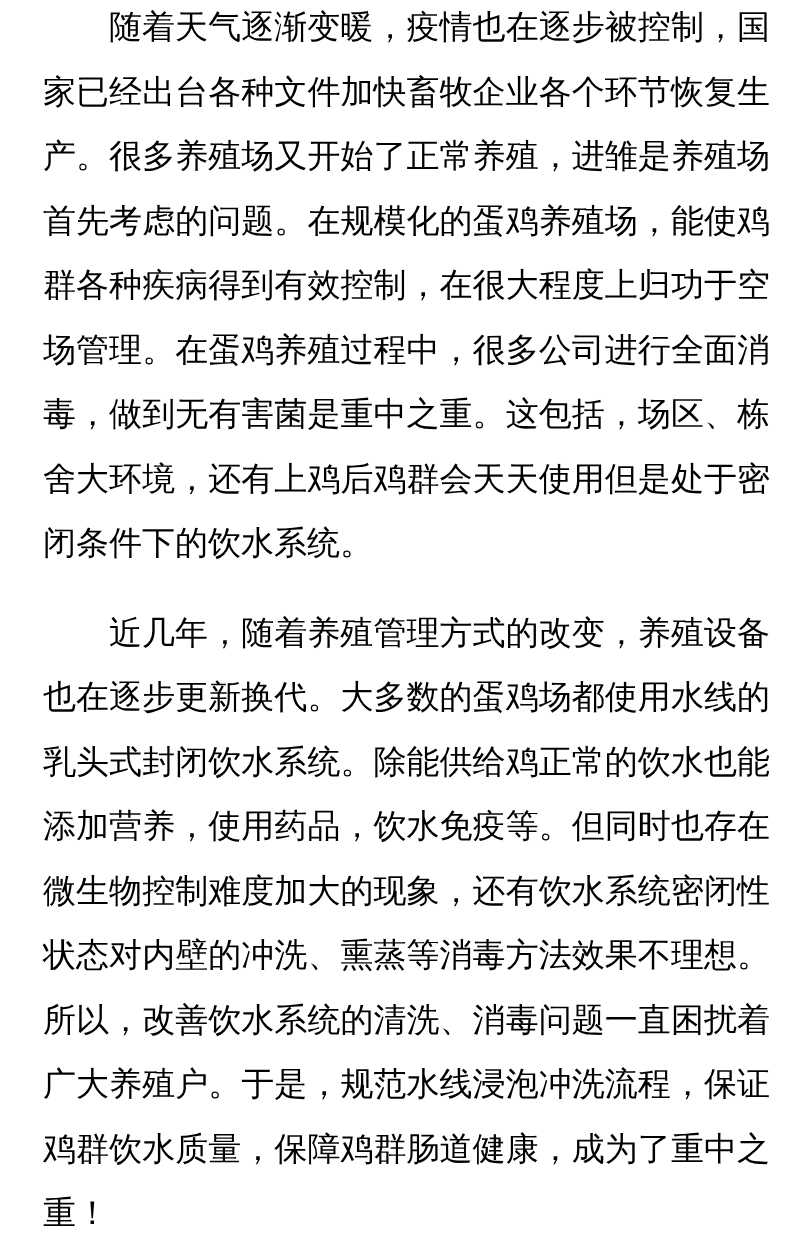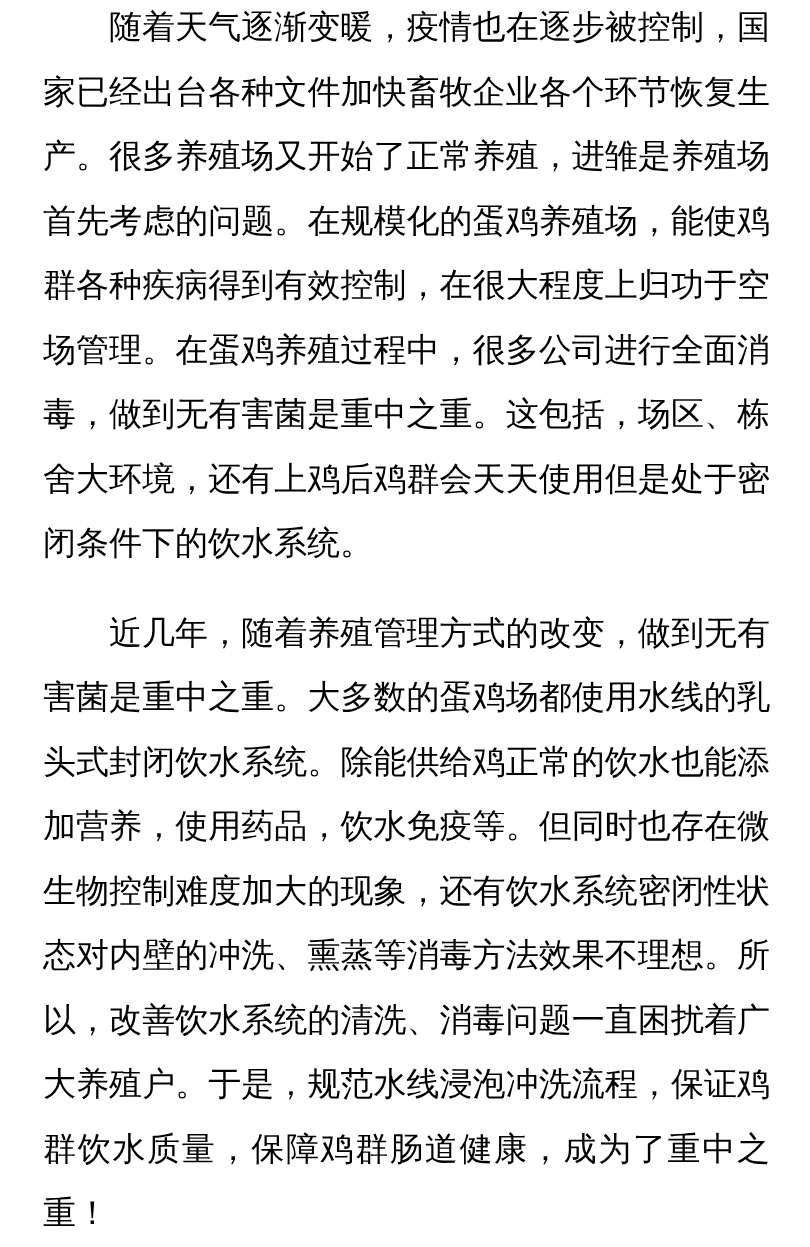--- a/index.html
+++ b/index.html
@@ -27,14 +27,14 @@
     letter-spacing: 0;
     word-break: break-all;
     overflow-wrap: break-word;
   }
 </style>
 </head>
 <body>
 
 <div class="article">
   <p>随着天气逐渐变暖，疫情也在逐步被控制，国家已经出台各种文件加快畜牧企业各个环节恢复生产。很多养殖场又开始了正常养殖，进雏是养殖场首先考虑的问题。在规模化的蛋鸡养殖场，能使鸡群各种疾病得到有效控制，在很大程度上归功于空场管理。在蛋鸡养殖过程中，很多公司进行全面消毒，做到无有害菌是重中之重。这包括，场区、栋舍大环境，还有上鸡后鸡群会天天使用但是处于密闭条件下的饮水系统。</p>
-  <p>近几年，随着养殖管理方式的改变，做到无有害菌是重中之重。大多数的蛋鸡场都使用水线的乳头式封闭饮水系统。除能供给鸡正常的饮水也能添加营养，使用药品，饮水免疫等。但同时也存在微生物控制难度加大的现象，还有饮水系统密闭性状态对内壁的冲洗、熏蒸等消毒方法效果不理想。所以，改善饮水系统的清洗、消毒问题一直困扰着广大养殖户。于是，规范水线浸泡冲洗流程，保证鸡群饮水质量，保障鸡群肠道健康，成为了重中之重！</p>
+  <p>近几年，随着养殖管理方式的改变，养殖设备也在逐步更新换代。大多数的蛋鸡场都使用水线的乳头式封闭饮水系统。除能供给鸡正常的饮水也能添加营养，使用药品，饮水免疫等。但同时也存在微生物控制难度加大的现象，还有饮水系统密闭性状态对内壁的冲洗、熏蒸等消毒方法效果不理想。所以，改善饮水系统的清洗、消毒问题一直困扰着广大养殖户。于是，规范水线浸泡冲洗流程，保证鸡群饮水质量，保障鸡群肠道健康，成为了重中之重！</p>
 </div>
 
 </body></html>

